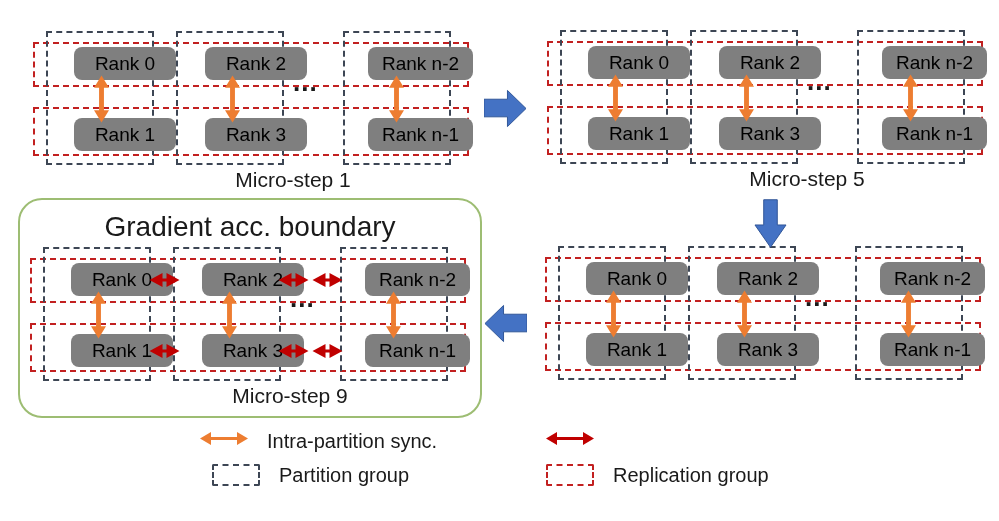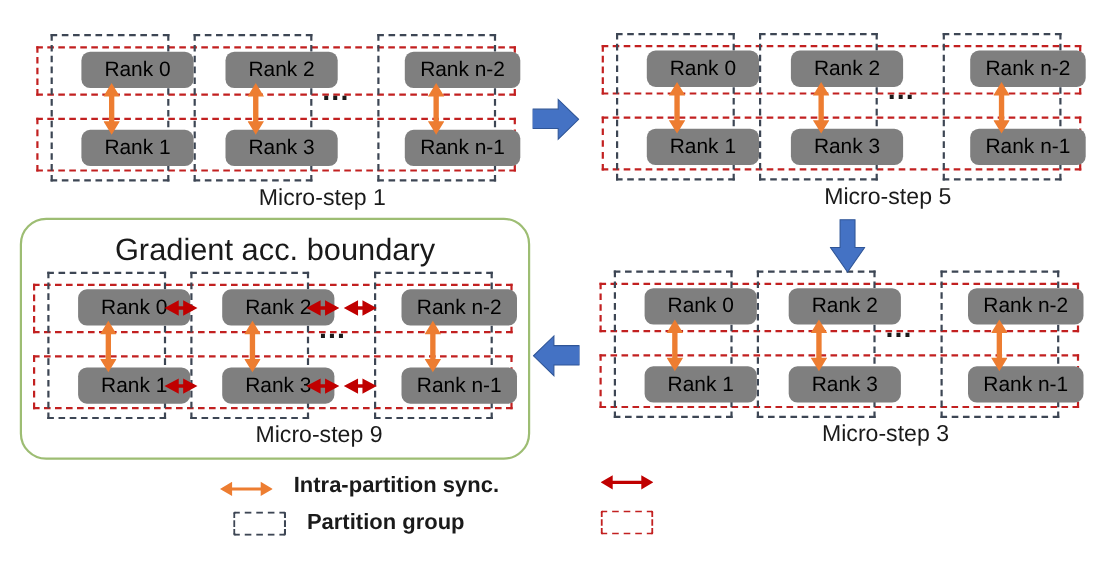--- a/index.html
+++ b/index.html
@@ -35,21 +35,21 @@
   .gtitle{position:absolute;left:220px;top:-36px;transform:translateX(-50%);font-size:28px;white-space:nowrap;}
   .rarrow{position:absolute;width:31px;height:16px;color:var(--inter-arrow,#c00000);}
   .ra-a{left:119px}.ra-b{left:248px}.ra-c{left:282px}
   .ra-topr{top:25px}.ra-botr{top:96px}
   
   .flow{position:absolute;color:var(--flow-arrow,#4472c4);}
   #flow-right{left:484px;top:87px;width:43px;height:44px}
   #flow-down{left:754px;top:199px;width:33px;height:50px}
   #flow-left{left:484px;top:302px;width:43px;height:44px}
   
-  .lrow{position:absolute;display:flex;align-items:flex-end;font-weight:bold;}
+  .lrow{position:absolute;display:flex;align-items:flex-start;}
   .lrow span{margin-left:19px;font-size:20px;white-space:nowrap;}
   #lg-intra{left:200px;top:430px}
   #lg-inter{left:546px;top:430px}
   #lg-part{left:212px;top:464px}
   #lg-repl{left:546px;top:464px}
   .larrow{width:48px;height:17px;flex:0 0 auto;}
   .lbox{width:44px;height:18px;flex:0 0 auto;border-radius:2px;}
   .lbox-part{border:2.5px dashed var(--partition-group,#3d4654);}
   .lbox-repl{border:2.5px dashed var(--replication-group,#c22020);}
 </style>
@@ -146,21 +146,20 @@
     <svg class="oarrow oa1">
         <use href="#sym-varrow"></use>
       </svg>
     <svg class="oarrow oa2">
         <use href="#sym-varrow"></use>
       </svg>
     <svg class="oarrow oa3">
         <use href="#sym-varrow"></use>
       </svg>
     <div class="ellipsis">...</div>
-    <div class="plabel">Micro-step 3</div>
   </div>
 
   <div class="panel" id="p4">
     <div class="greenbox"></div>
     <div class="gtitle">Gradient acc. boundary</div>
     <div class="redbox r-top"></div>
     <div class="redbox r-bot"></div>
     <div class="bluebox b1"></div>
     <div class="bluebox b2"></div>
     <div class="bluebox b3"></div>
@@ -221,15 +220,16 @@
     <svg class="larrow" style="color:var(--inter-arrow,#c00000)">
         <use href="#sym-harrow-long"></use>
       </svg>
   </div>
   <div class="lrow" id="lg-part">
     <div class="lbox lbox-part"></div>
     <span>Partition group</span>
   </div>
   <div class="lrow" id="lg-repl">
     <div class="lbox lbox-repl"></div>
+    <span>Replication group</span>
   </div>
 
 </div>
 
 </body></html>

